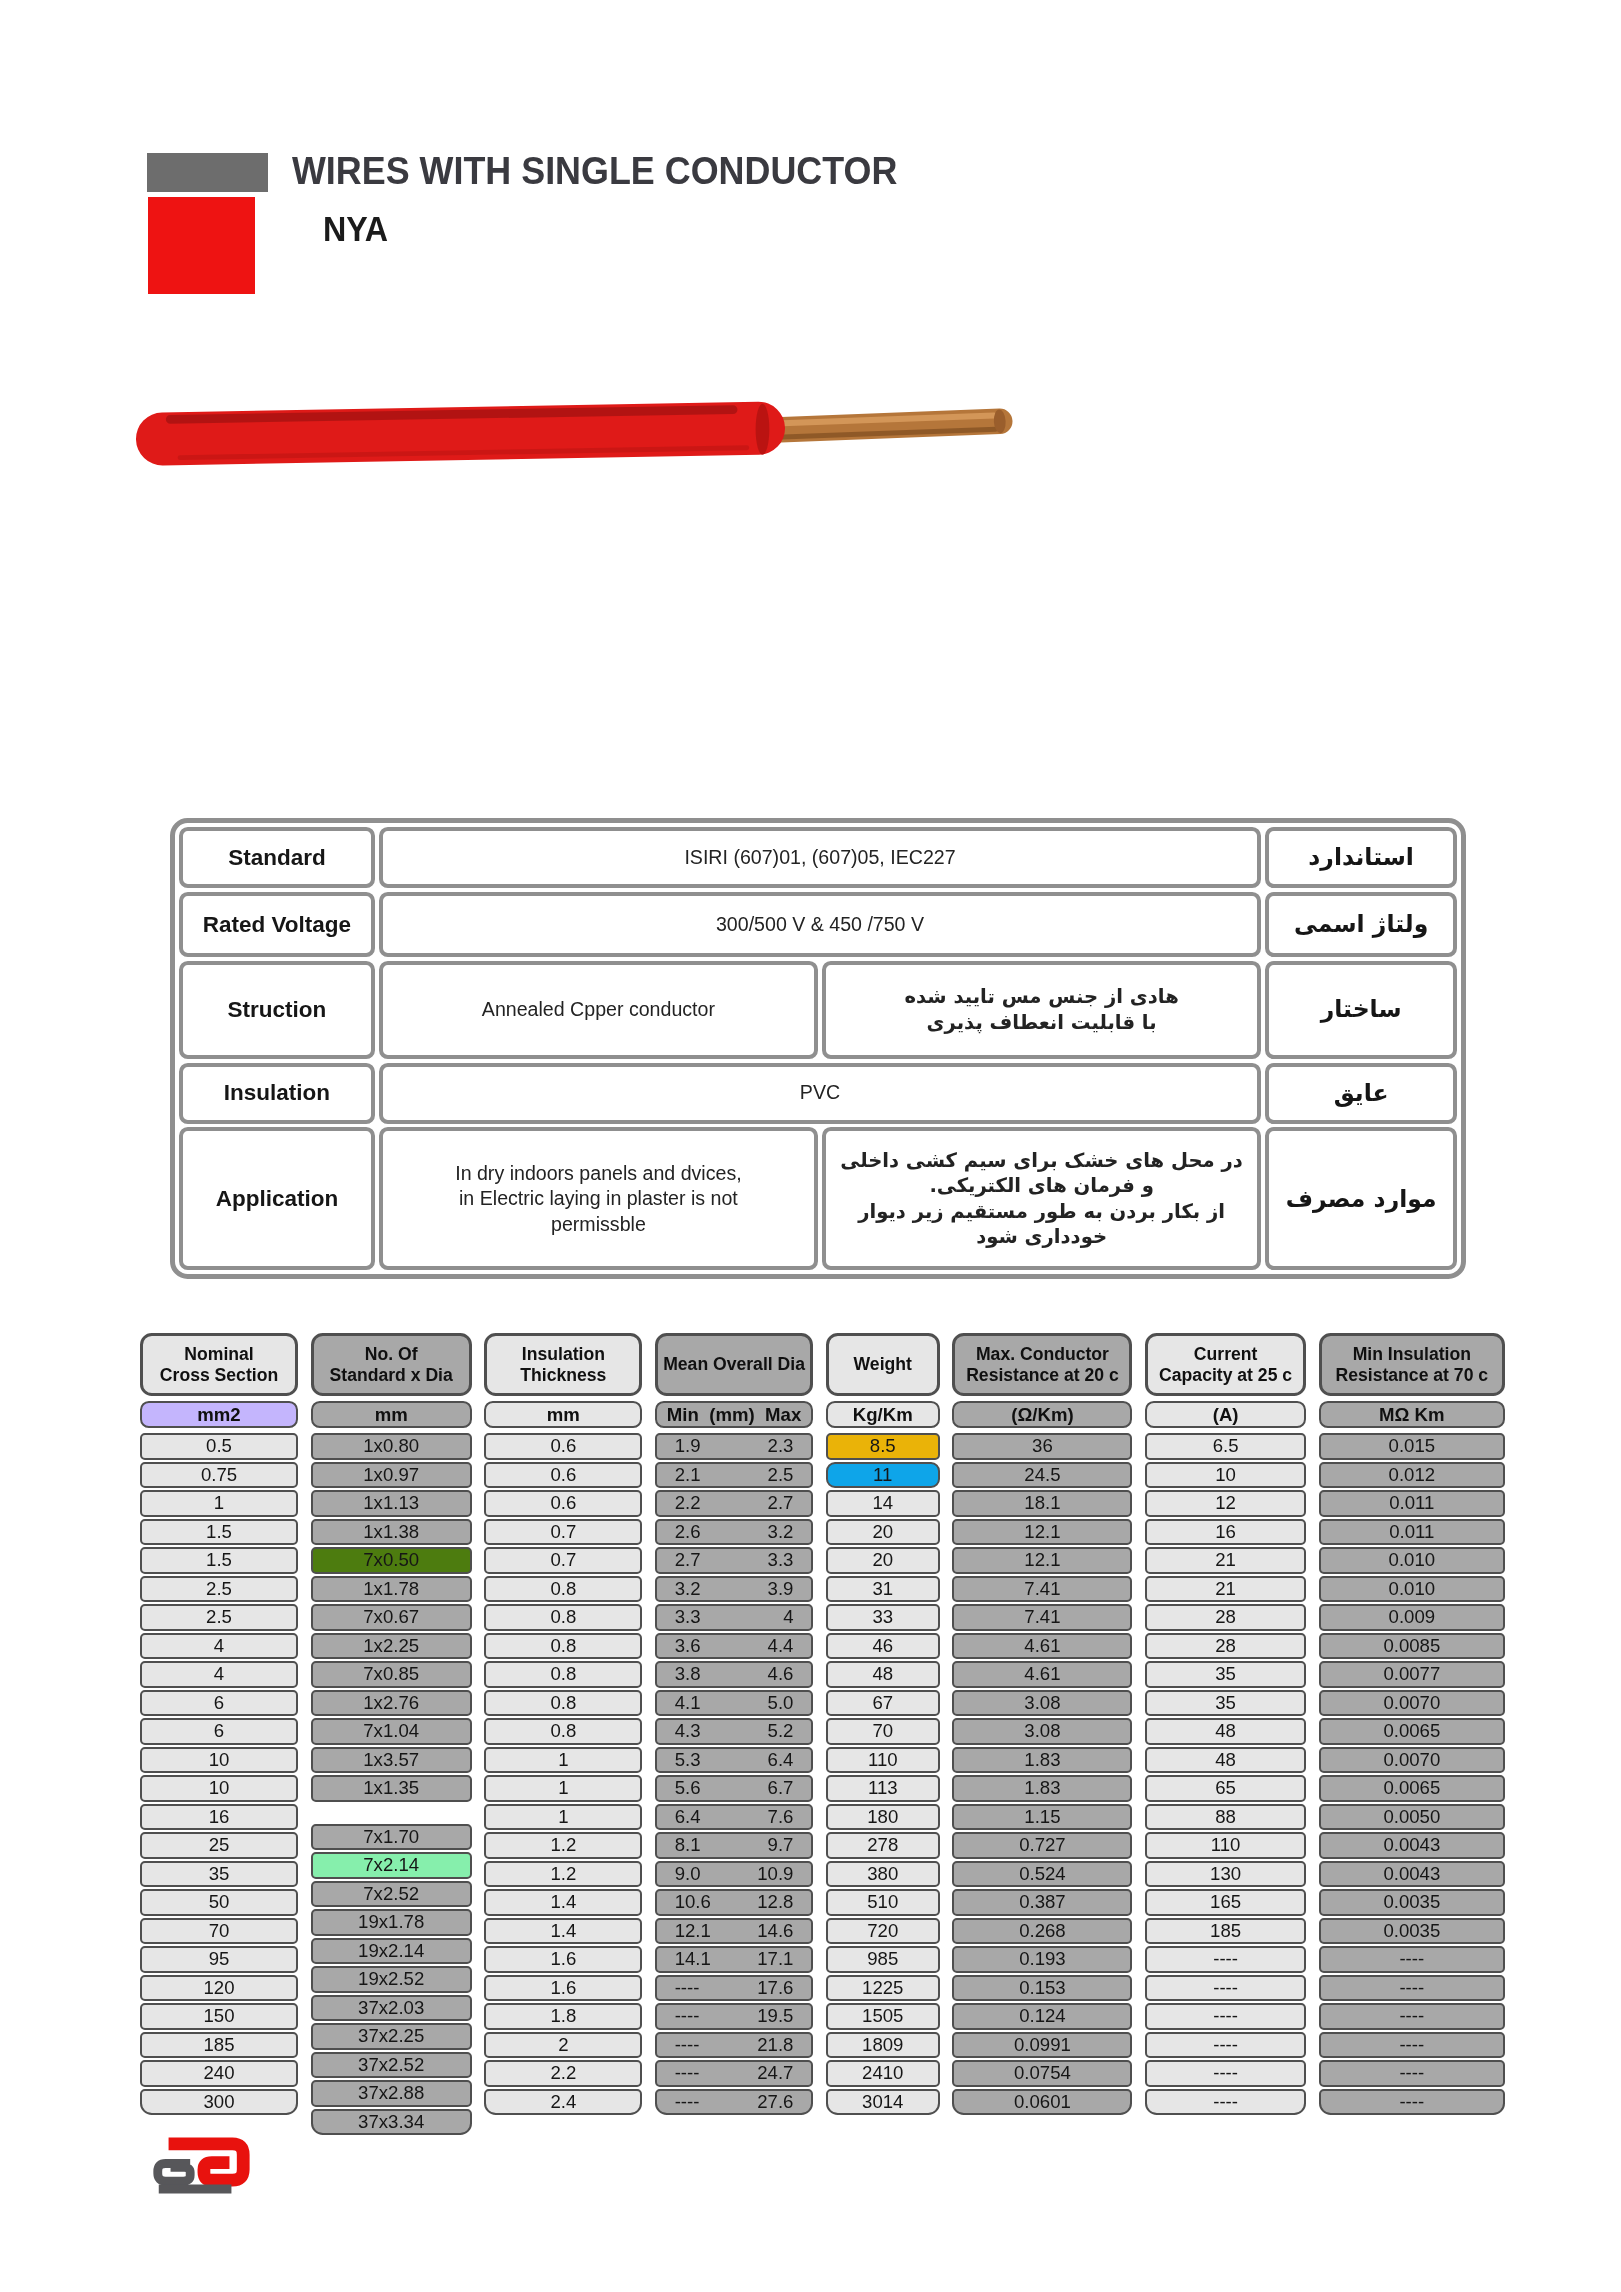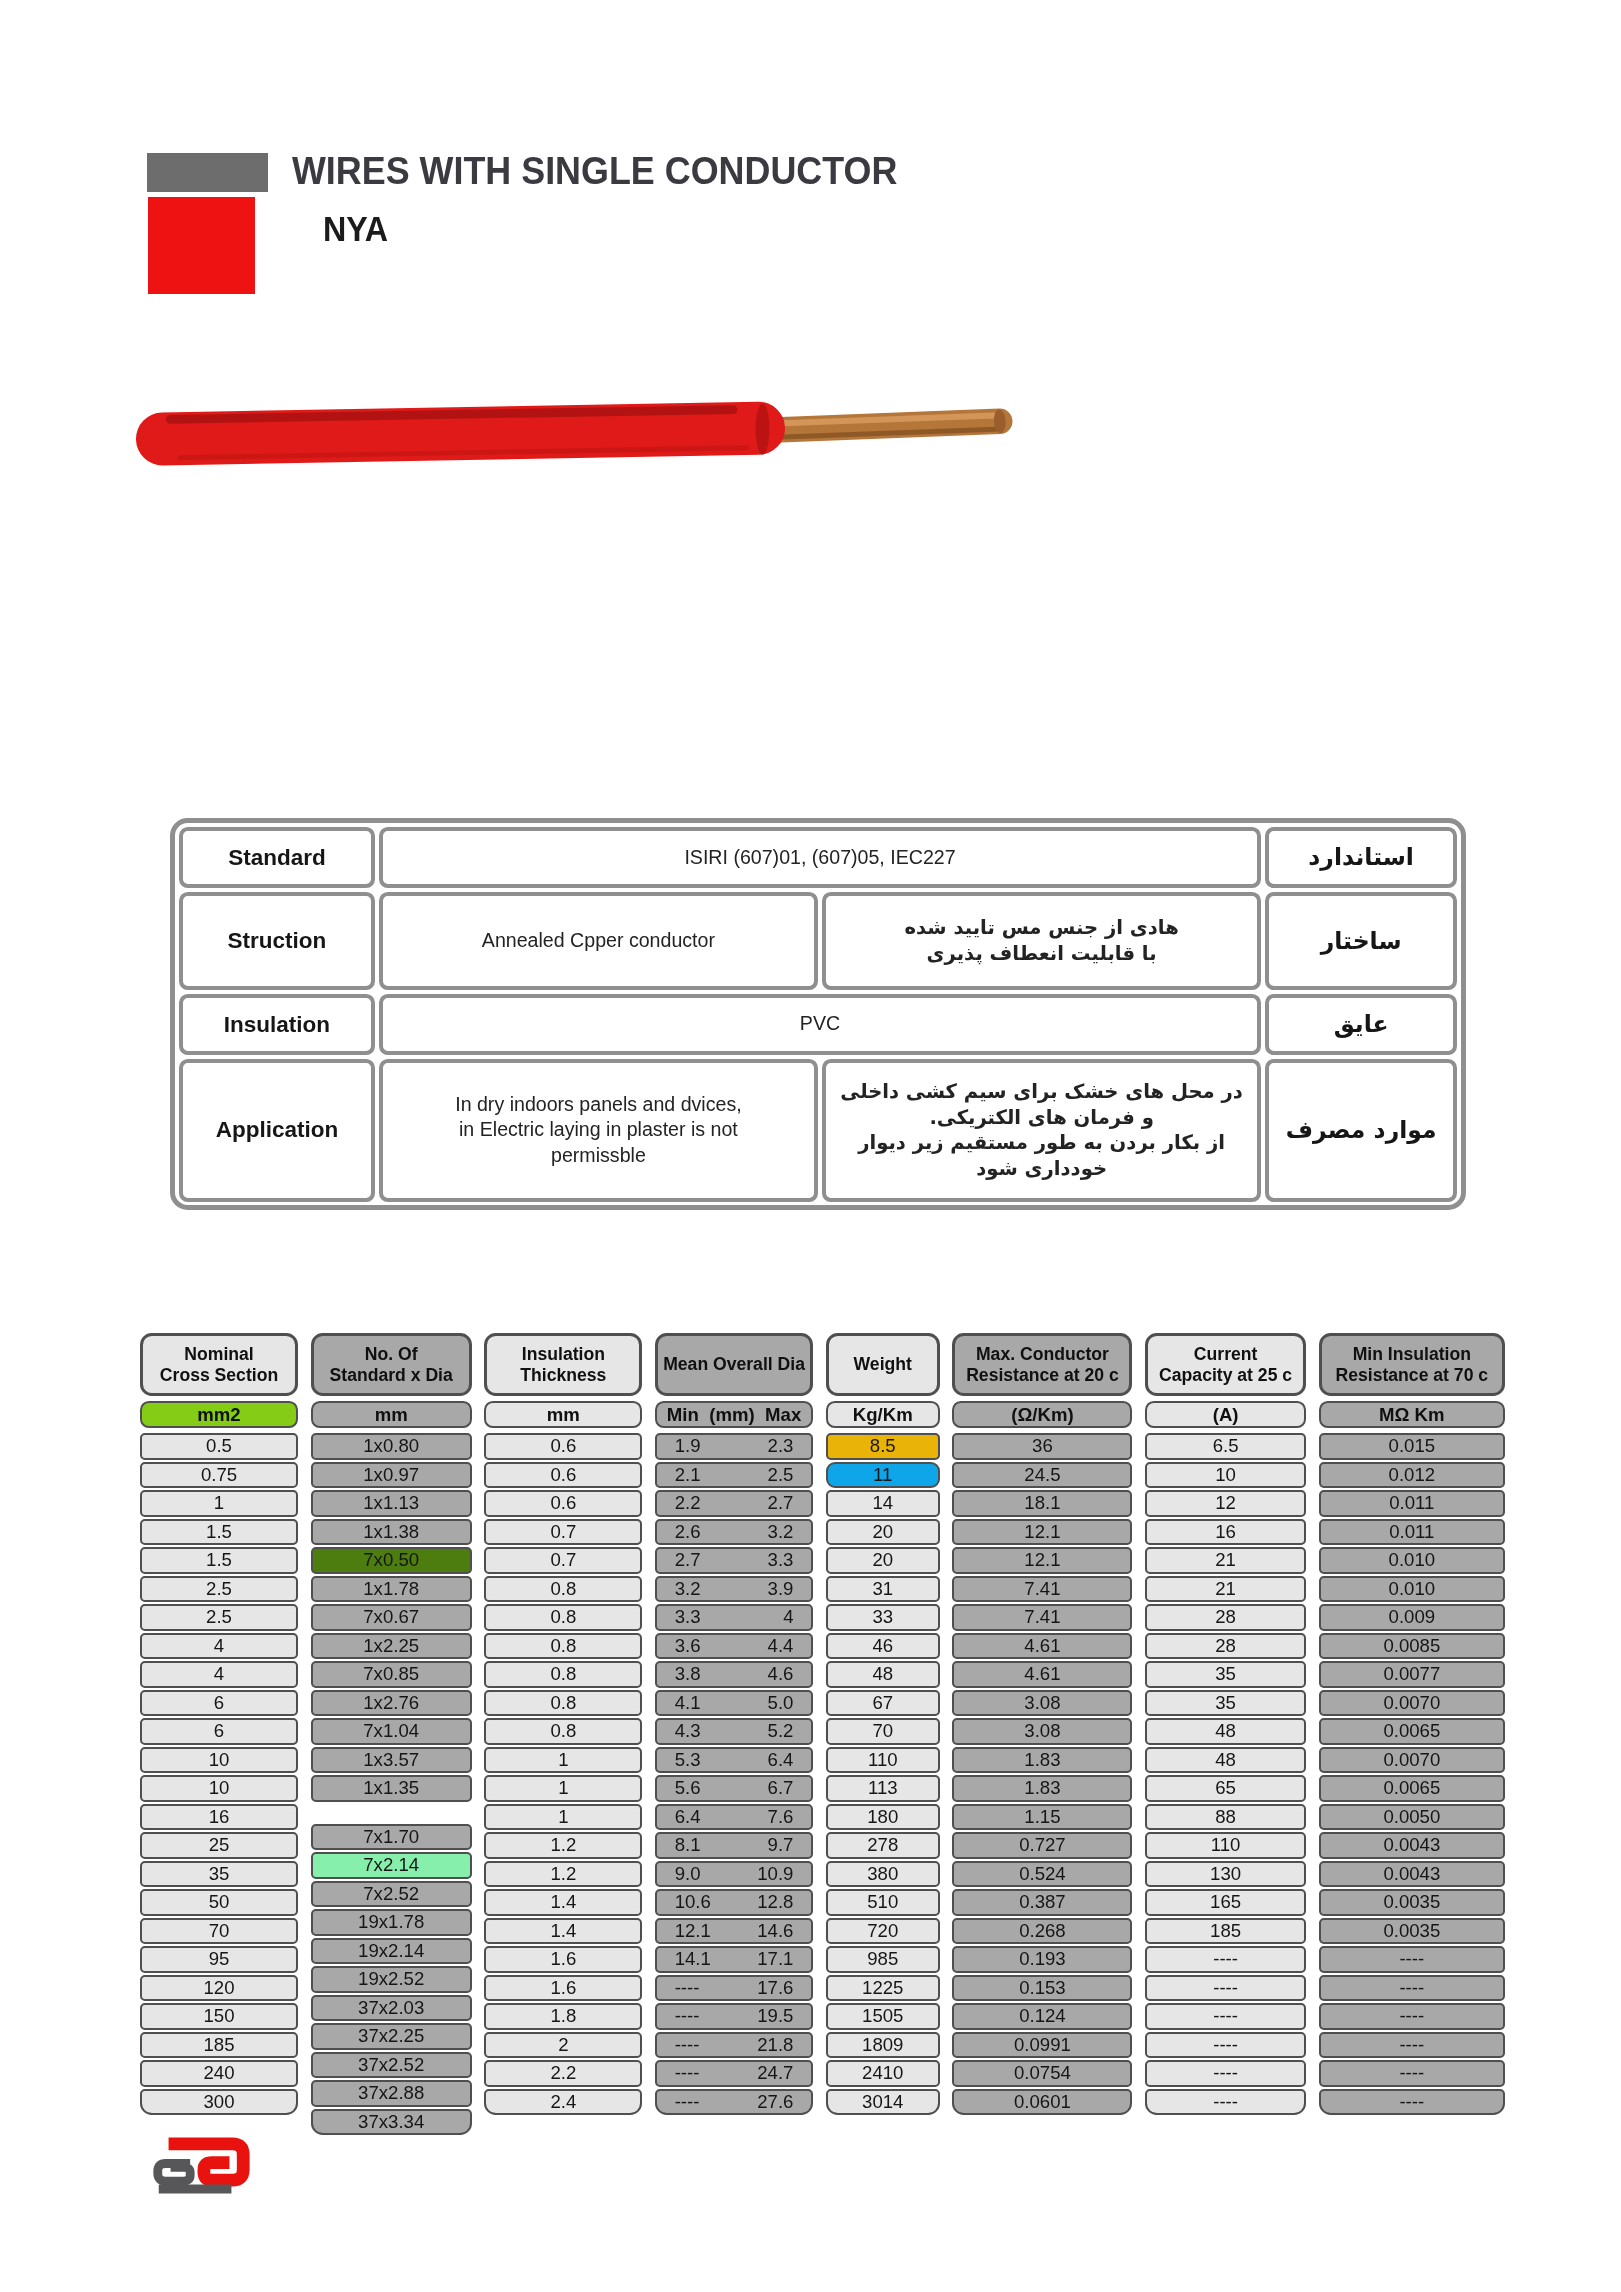--- a/index.html
+++ b/index.html
@@ -100,20 +100,25 @@
       <ellipse cx="640" cy="46" rx="7" ry="26" fill="#b61311" opacity="0.9"></ellipse>
     </svg>
   </div>
 
   <div class="spec-table" id="specTable">
       <div class="spec-row spec-row-1">
         <div class="spec-cell spec-label">Standard</div>
         <div class="spec-cell spec-value">ISIRI (607)01, (607)05, IEC227</div>
         <div class="spec-cell spec-label-fa fa" dir="rtl">استاندارد</div>
       </div>
+      <div class="spec-row spec-row-2">
+        <div class="spec-cell spec-label">Rated Voltage</div>
+        <div class="spec-cell spec-value">300/500 V &amp; 450 /750 V</div>
+        <div class="spec-cell spec-label-fa fa" dir="rtl">ولتاژ اسمی</div>
+      </div>
       <div class="spec-row spec-row-3">
         <div class="spec-cell spec-label">Struction</div>
         <div class="spec-cell spec-value">Annealed Cpper conductor</div>
         <div class="spec-cell spec-value spec-value-fa fa" dir="rtl">هادی از جنس مس تایید شده
 با قابلیت انعطاف پذیری</div>
         <div class="spec-cell spec-label-fa fa" dir="rtl">ساختار</div>
       </div>
       <div class="spec-row spec-row-4">
         <div class="spec-cell spec-label">Insulation</div>
         <div class="spec-cell spec-value">PVC</div>
@@ -129,21 +134,21 @@
 از بکار بردن به طور مستقیم زیر دیوار
 خودداری شود</div>
         <div class="spec-cell spec-label-fa fa" dir="rtl">موارد مصرف</div>
       </div>
     </div>
 
   <div class="data-table" id="dataTable">
       <div class="dt-col" style="width: 158px;">
         <div class="dt-head" style="background: rgb(230, 230, 230);">Nominal
 Cross Section</div>
-        <div class="dt-unit" style="background: #84cc16;">mm2</div>
+        <div class="dt-unit" style="background: #c4b5fd;">mm2</div>
         <div class="dt-cell" style="background: rgb(230, 230, 230);">0.5</div>
         <div class="dt-cell" style="background: rgb(230, 230, 230);">0.75</div>
         <div class="dt-cell" style="background: rgb(230, 230, 230);">1</div>
         <div class="dt-cell" style="background: rgb(230, 230, 230);">1.5</div>
         <div class="dt-cell" style="background: rgb(230, 230, 230);">1.5</div>
         <div class="dt-cell" style="background: rgb(230, 230, 230);">2.5</div>
         <div class="dt-cell" style="background: rgb(230, 230, 230);">2.5</div>
         <div class="dt-cell" style="background: rgb(230, 230, 230);">4</div>
         <div class="dt-cell" style="background: rgb(230, 230, 230);">4</div>
         <div class="dt-cell" style="background: rgb(230, 230, 230);">6</div>

